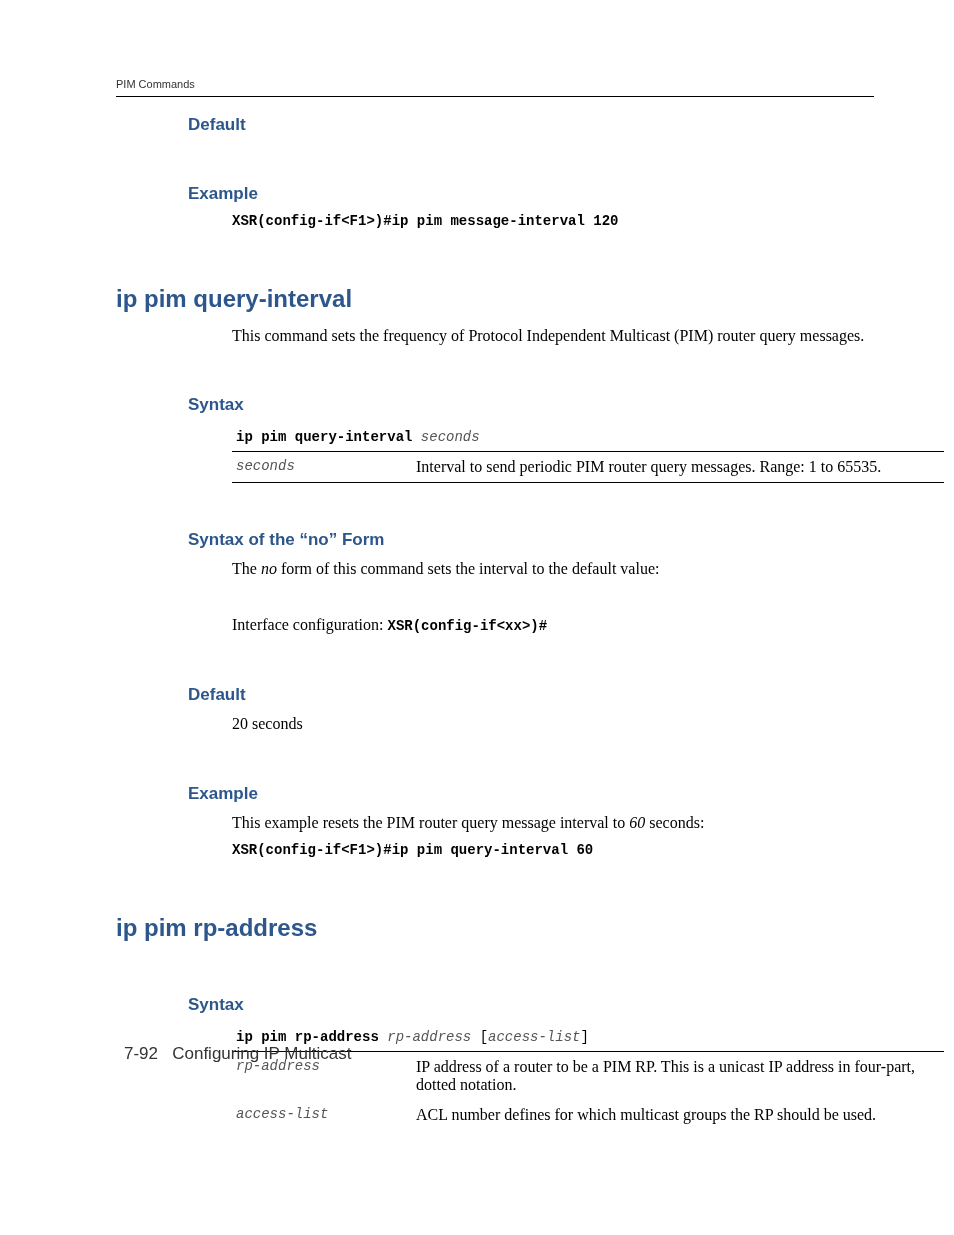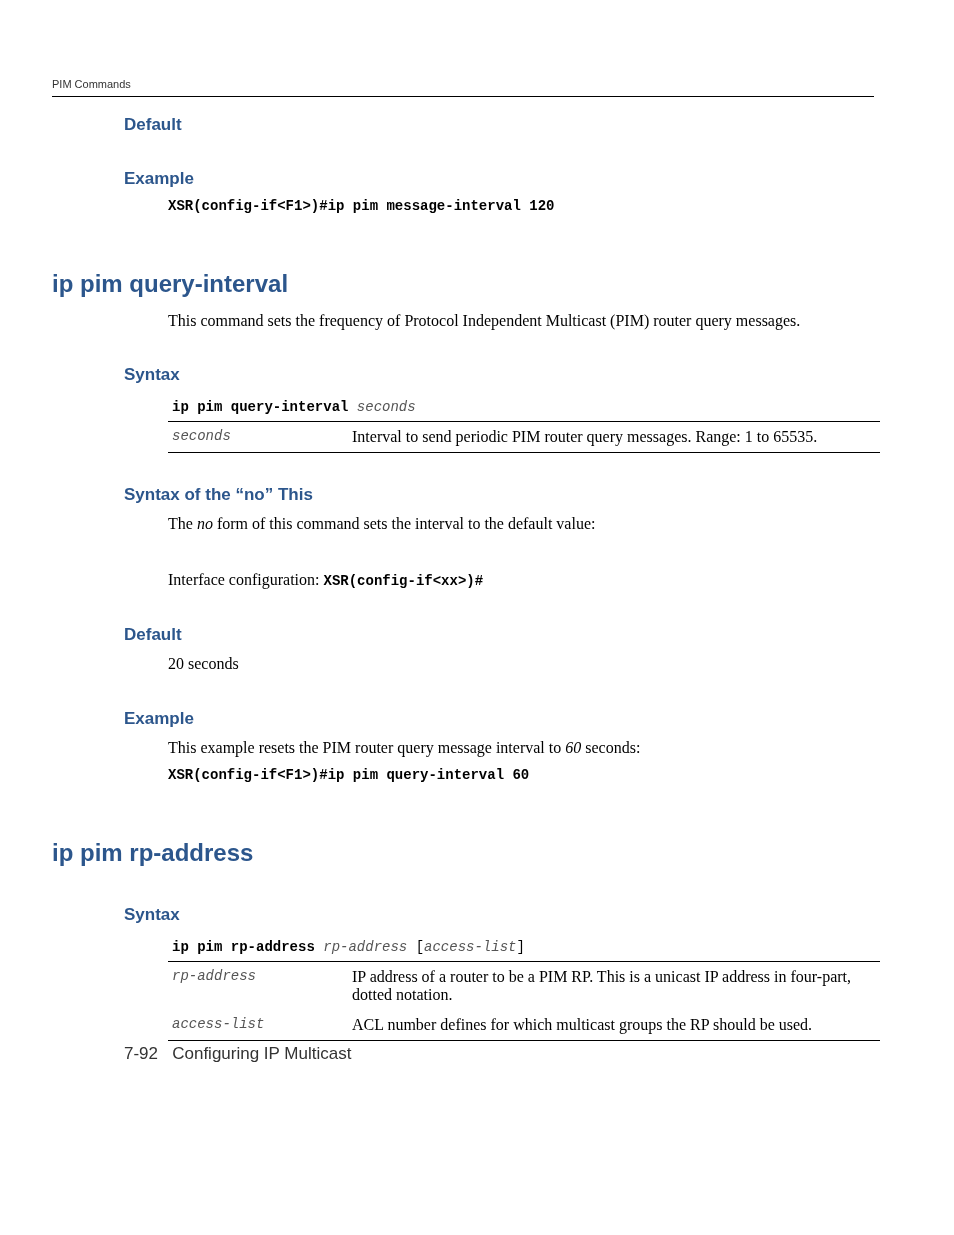--- a/index.html
+++ b/index.html
@@ -8,39 +8,39 @@
     padding: 0;
     background: #fff;
     font-family: Georgia, 'Times New Roman', serif;
     color: #000;
   }
   .page {
     width: 954px;
     height: 1125px;
     position: relative;
     box-sizing: border-box;
-    padding: 78px 80px 0 52px;
+    padding: 78px 80px 0 116px;
   }
   .running-head {
     font-family: Arial, Helvetica, sans-serif;
     font-size: 11px;
     color: #333;
     margin-bottom: 6px;
   }
   .head-rule {
     border: none;
     border-top: 1px solid #000;
     margin: 0 0 18px 0;
   }
   .h3 {
     font-family: Arial, Helvetica, sans-serif;
     font-weight: bold;
     font-size: 17px;
     color: #2c568c;
-    margin: 0 0 8px 0;
+    margin: 15px 0 8px 0;
     padding-left: 72px;
   }
   .h2 {
     font-family: Arial, Helvetica, sans-serif;
     font-weight: bold;
     font-size: 24px;
     color: #2c568c;
     margin: 30px 0 12px 0;
   }
   .body-indent {
@@ -131,21 +131,21 @@
     <tr class="last">
       <td class="param">seconds</td>
       <td>Interval to send periodic PIM router query messages. Range: 1 to 65535.</td>
     </tr>
   </tbody>
     </table>
 
   <div class="block-spacer-lg"></div>
   <div class="block-spacer-sm"></div>
 
-  <div class="h3">Syntax of the “no” This</div>
+  <div class="h3">Syntax of the “no” Form</div>
   <p class="body-indent">
     <span>The </span><span class="serif-italic">no</span><span> form of this command sets the interval to the default value:</span>
   </p>
 
   <div class="block-spacer-lg"></div>
 
   <p class="body-indent">
     <span>Interface configuration: </span><span class="mono mono-bold">XSR(config-if&lt;xx&gt;)#</span>
   </p>
 

